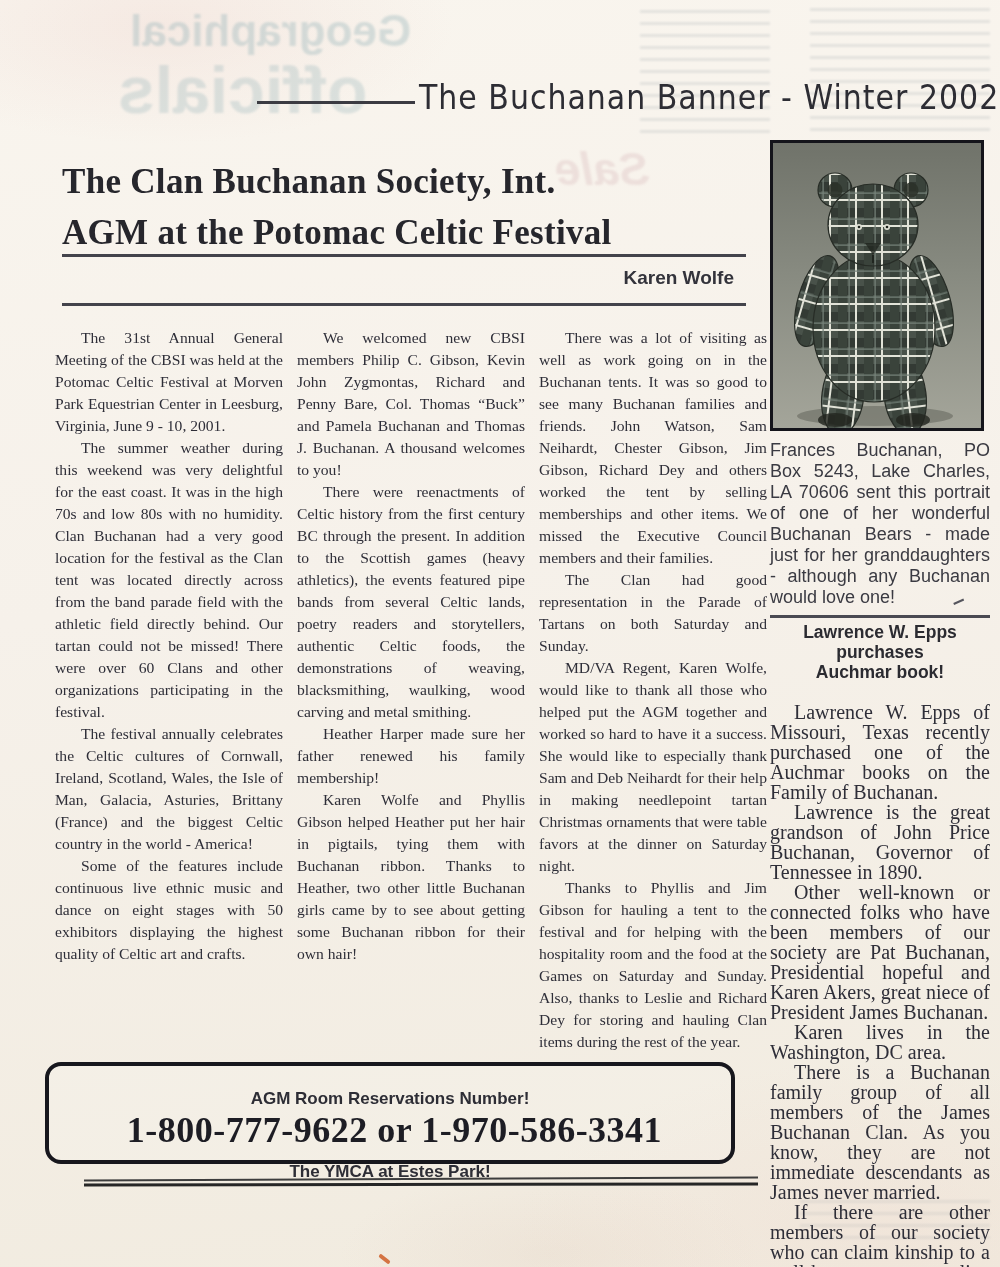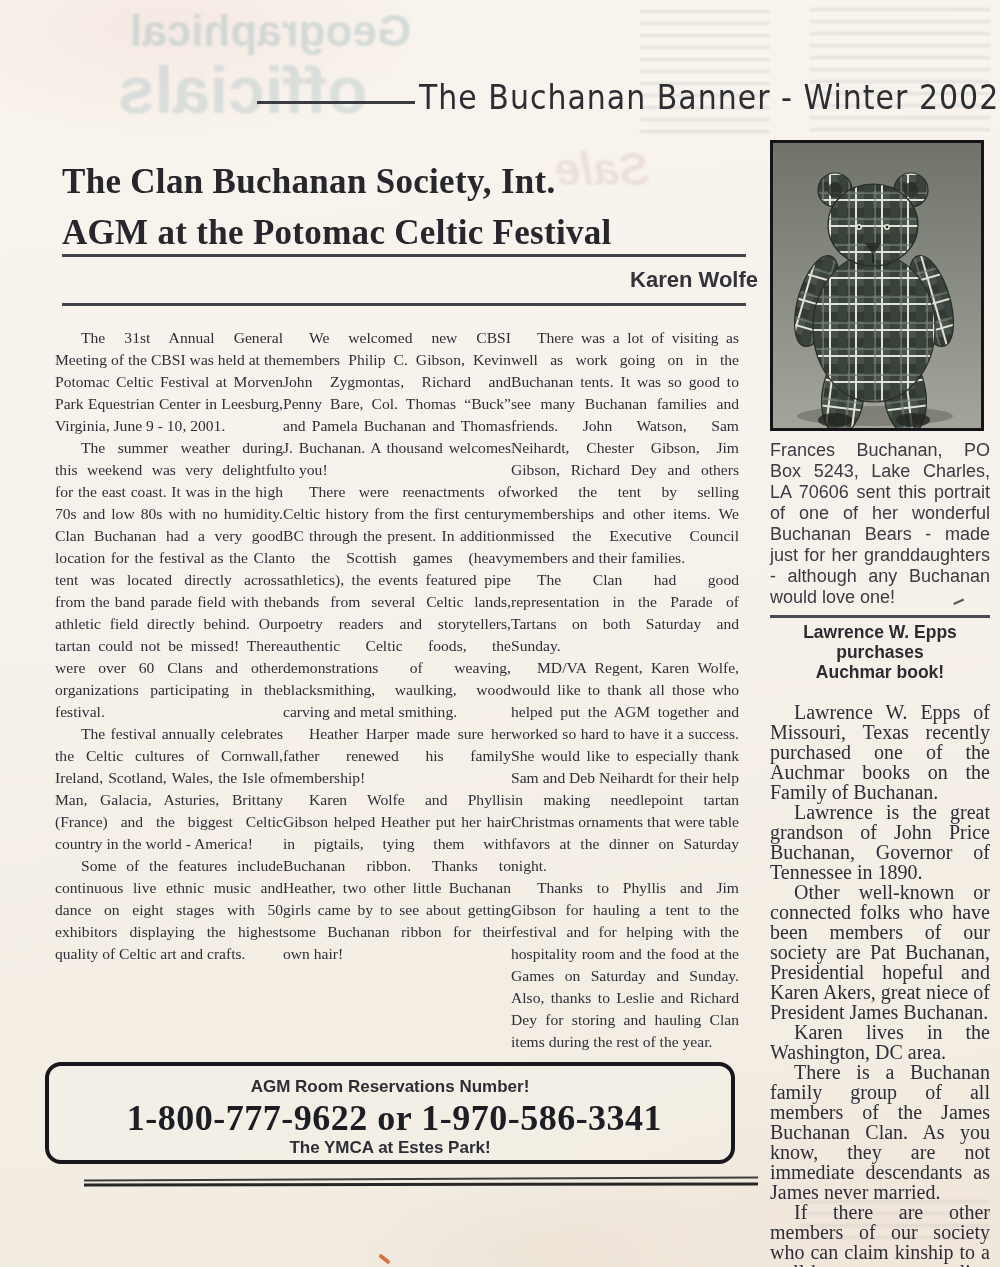--- a/index.html
+++ b/index.html
@@ -22,44 +22,44 @@
     border:5px solid #24242a;border-radius:50%;display:flex;align-items:center;justify-content:center;
     font-family:"DejaVu Sans",sans-serif;font-size:48px;color:#24242a;line-height:1;}
   .masthead-dash{position:absolute;left:257px;top:101px;width:158px;height:3px;background:#3b3b42;}
   .masthead-title{position:absolute;left:419px;top:78px;width:500px;
     font-family:"DejaVu Sans",sans-serif;font-weight:400;font-size:30px;color:#2d2d34;
     letter-spacing:1px;transform:scale(1,1.12);transform-origin:left top;white-space:nowrap;}
   
   .headline{position:absolute;left:62px;top:156px;width:700px;
     font-weight:bold;font-size:35px;line-height:51px;color:#26262c;letter-spacing:.3px;}
   .rule{position:absolute;background:#43434b;}
-  .byline{position:absolute;left:74px;top:267px;width:684px;text-align:right;
-    font-family:"Liberation Sans",sans-serif;font-weight:bold;font-size:22px;color:#33333b;}
+  .byline{position:absolute;left:50px;top:267px;width:684px;text-align:right;
+    font-family:"Liberation Sans",sans-serif;font-weight:bold;font-size:19px;color:#33333b;}
   
-  .cols{position:absolute;left:55px;top:327px;width:712px;display:flex;}
+  .cols{position:absolute;left:55px;top:327px;width:712px;display:flex;gap:14px;}
   .col{width:228px;text-align:justify;font-size:15.6px;line-height:22px;color:#2e2e38;}
   .col p,.paras p{margin:0;text-indent:26px;}
   
   .sidebar{position:absolute;left:770px;top:140px;width:220px;}
   .photo{width:214px;height:291px;border:3px solid #14141a;box-sizing:border-box;background:#7d8077;}
   .photo svg{display:block;width:100%;height:100%;}
   .caption{margin-top:9px;font-family:"Liberation Sans",sans-serif;font-size:18px;
     line-height:21px;color:#3a3a42;text-align:justify;}
   .side-rule{margin-top:7px;height:3px;background:#4a4a52;}
   .tickmark{position:absolute;left:182px;top:455px;width:11px;height:6px;
     border-bottom:2px solid #55555d;transform:rotate(-24deg);}
   .epps-head{margin-top:4px;text-align:center;font-family:"Liberation Sans",sans-serif;
     font-weight:bold;font-size:17.5px;line-height:20px;color:#2b2b31;}
   .epps-body{margin-top:20px;text-align:justify;font-size:20px;line-height:20px;color:#2e2e38;}
   .epps-body p{margin:0;text-indent:24px;}
   
   .resbox{position:absolute;left:45px;top:1062px;width:690px;height:102px;
     border:4px solid #17171d;border-radius:16px;box-sizing:border-box;
     text-align:center;padding-top:11px;background:rgba(255,255,255,.12);}
-  .res-line{font-family:"Liberation Sans",sans-serif;font-weight:bold;font-size:17px;color:#2d2d35;}
+  .res-line{font-family:"Liberation Sans",sans-serif;font-weight:bold;font-size:17px;color:#2d2d35;margin-top:12px;}
   .res-phone{font-weight:bold;font-size:36px;letter-spacing:.5px;color:#1d1d24;margin-top:1px;line-height:40px;padding-left:9px;}
   .dbl{position:absolute;left:84px;top:1178px;width:674px;transform:rotate(-.25deg);}
   .dbl-l1{height:2px;background:#3d3d3d;}
   .dbl-l2{height:3px;background:#262626;margin-top:3px;transform:rotate(.15deg);}
   .orange-tick{position:absolute;left:378px;top:1257px;width:13px;height:4px;
     background:#cf5f28;transform:rotate(38deg);opacity:.85;border-radius:2px;}
 </style>
 </head>
 <body>
 

